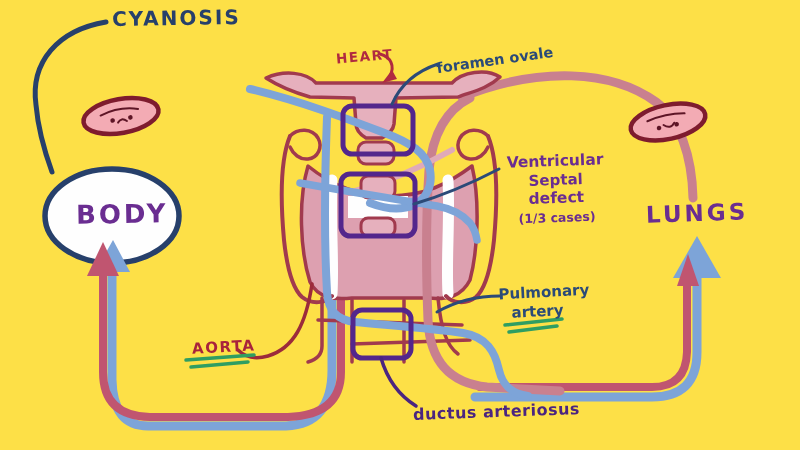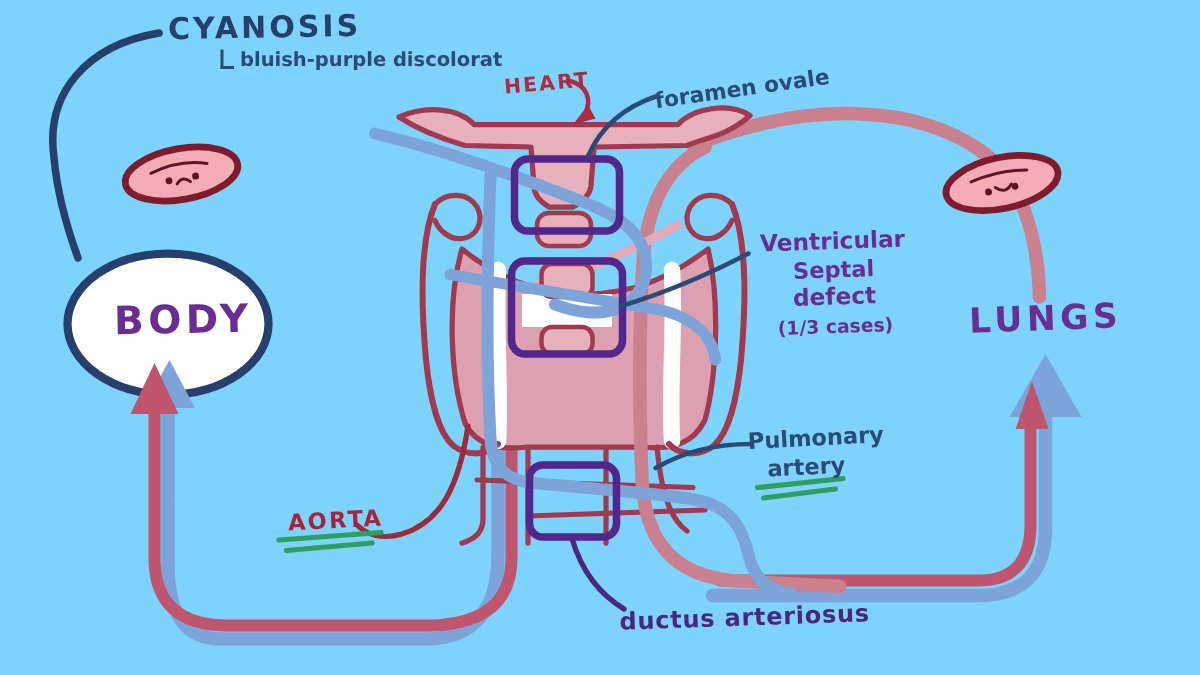--- a/index.html
+++ b/index.html
@@ -1,17 +1,17 @@
 <!DOCTYPE html>
 <html><head>
 <meta charset="utf-8">
 <style>
   html,body{margin:0;padding:0;background:#e9e9e9;}
   #stage{
-    position:relative;width:800px;height:450px;background:#7dd3fc;
+    position:relative;width:800px;height:450px;background:#fde047;
     overflow:hidden;font-family:"DejaVu Sans",sans-serif;
   }
   #drawing{position:absolute;left:0;top:0;}
   .lbl{position:absolute;white-space:nowrap;}
   .cyanosis-title{left:112px;top:6px;font-size:20px;font-weight:bold;color:#27406b;
     letter-spacing:2px;transform:rotate(-1deg);}
   .cyanosis-sub{left:147px;top:31px;font-size:13px;font-weight:600;color:#2b4a78;}
   .elbow{display:inline-block;width:7px;height:11px;border-left:2.5px solid #2b4a78;
     border-bottom:2.5px solid #2b4a78;margin-right:4px;position:relative;top:2px;}
   .heart-lbl{left:336px;top:48px;font-size:13.5px;font-weight:bold;color:#b02a40;
@@ -124,23 +124,20 @@
       <ellipse cx="0" cy="0" rx="38" ry="17" fill="#f3abb4" stroke="#7e1c2e" stroke-width="4.5"></ellipse>
       <path d="M -20,-5 Q 0,-9 18,-5" stroke="#5d1526" stroke-width="2"></path>
       <circle cx="-10" cy="4" r="2.3" fill="#5d1526" stroke="none"></circle>
       <circle cx="8" cy="4" r="2.3" fill="#5d1526" stroke="none"></circle>
       <path d="M -5,2 Q 1,8 6,2" stroke="#5d1526" stroke-width="2"></path>
     </g>
   </g>
 </svg>
 
 <div class="lbl cyanosis-title">CYANOSIS</div>
-<div class="lbl cyanosis-sub">
-  <span class="elbow"></span><span>bluish-purple discolorat</span>
-</div>
 <div class="lbl heart-lbl">HEART</div>
 <div class="lbl foramen-lbl">foramen ovale</div>
 <div class="lbl vsd-lbl">
   <div class="l1">Ventricular</div>
   <div class="l2">Septal</div>
   <div class="l3">defect</div>
   <div class="vsd-cases">(1/3 cases)</div>
 </div>
 <div class="lbl body-lbl">BODY</div>
 <div class="lbl lungs-lbl">LUNGS</div>

